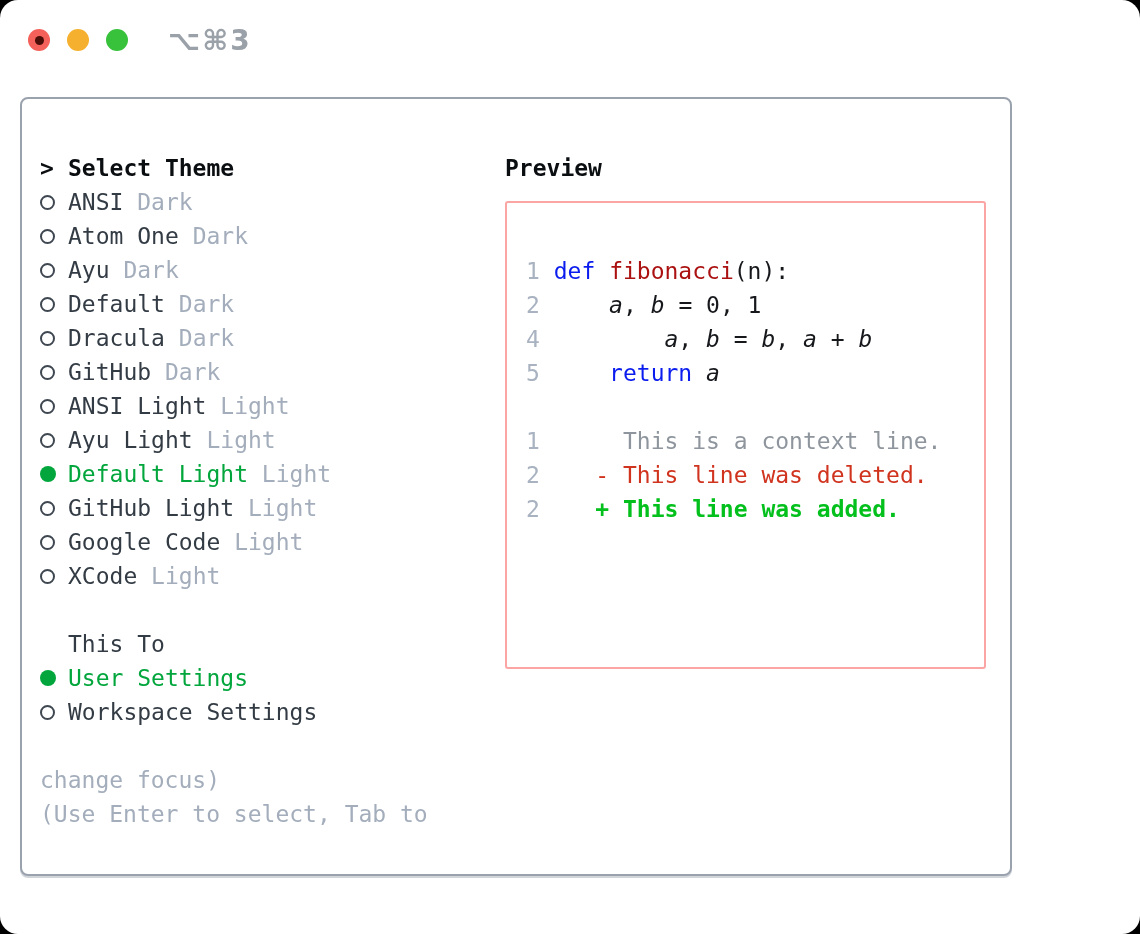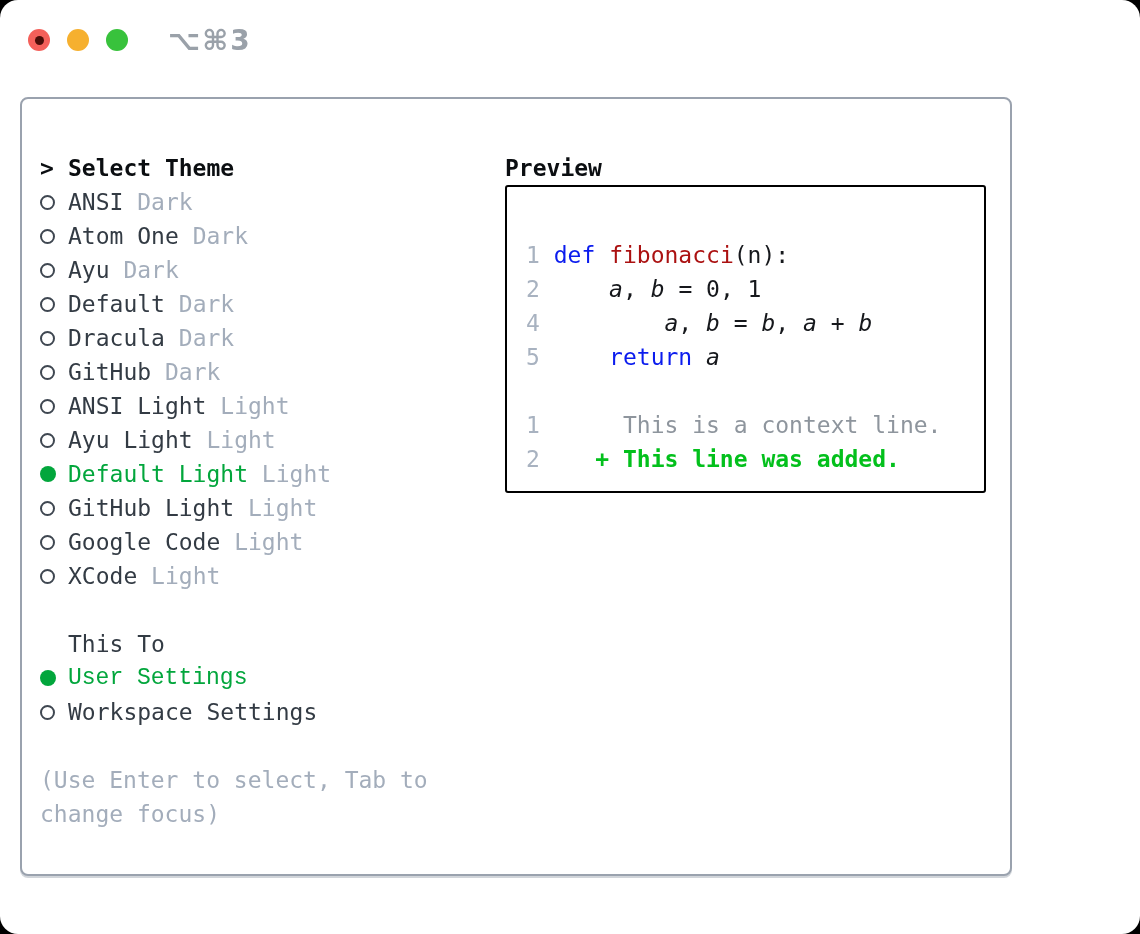--- a/index.html
+++ b/index.html
@@ -30,25 +30,25 @@
   .row{height:34px;display:flex;align-items:center;font-size:23px;color:var(--text);}
   .marker{width:28px;flex:none;display:flex;align-items:center;}
   .prompt{color:var(--heading);font-weight:bold;font-size:23px;}
   .hdr{font-weight:bold;color:var(--heading);text-align:center;}
   .circle{width:11px;height:11px;border:2.5px solid #3f4751;border-radius:50%;box-sizing:content-box;}
   .circle.filled{width:16px;height:16px;border:none;background:var(--accent-green);}
   .theme-row .name{color:var(--text);}
   .theme-row.selected .name{color:var(--accent-green);}
   .variant{color:var(--muted);white-space:pre;text-align:right;}
   .apply-row .name{color:var(--text);}
-  .apply-row.selected .name{color:var(--accent-green);font-family:Liberation Mono, monospace;}
+  .apply-row.selected .name{color:var(--accent-green);}
   .help-line{height:34px;line-height:34px;font-size:23px;color:var(--muted);white-space:pre;}
   
-  .preview-box{width:481px;height:308px;box-sizing:border-box;
-    border:2px solid #000000;border-radius:3px;padding:17px 0 0 19px;overflow:hidden;}
+  .preview-box{margin-top:16px;width:481px;height:468px;box-sizing:border-box;
+    border:2px solid #fca5a5;border-radius:3px;padding:17px 0 0 19px;overflow:hidden;}
   .code-line{height:34px;line-height:34px;font-size:23px;white-space:pre;color:#16181c;}
   .tok-num{color:var(--line-number);}
   .tok-kw{color:var(--code-keyword);}
   .tok-fn{color:var(--code-function);}
   .tok-plain{color:#16181c;}
   .tok-var{color:#16181c;font-style:italic;}
   .tok-ctx{color:var(--context-gray);}
   .tok-del{color:var(--diff-deleted);}
   .tok-add{color:var(--diff-added);font-weight:bold;}
 </style>
@@ -182,36 +182,37 @@
           <div class="row apply-row">
             <span class="marker">
               <span class="circle"></span>
             </span>
             <span class="name">Workspace Settings</span>
           </div>
         </div>
 
       <div class="row"></div>
 
+      <div class="help-line">change focus)</div>
       <div class="help-line">(Use Enter to select, Tab to</div>
-      <div class="help-line">change focus)</div>
     </div>
 
     <div class="right-col">
       <div class="row">
         <span class="hdr">Preview</span>
       </div>
       <div class="preview-box">
         <div class="code-line"></div>
         <div>
             <div class="code-line"><span class="tok-num">1</span><span class="tok-plain"> </span><span class="tok-kw">def</span><span class="tok-plain"> </span><span class="tok-fn">fibonacci</span><span class="tok-plain">(n):</span></div>
             <div class="code-line"><span class="tok-num">2</span><span class="tok-plain">     </span><span class="tok-var">a</span><span class="tok-plain">, </span><span class="tok-var">b</span><span class="tok-plain"> = 0, 1</span></div>
             <div class="code-line"><span class="tok-num">4</span><span class="tok-plain">         </span><span class="tok-var">a</span><span class="tok-plain">, </span><span class="tok-var">b</span><span class="tok-plain"> = </span><span class="tok-var">b</span><span class="tok-plain">, </span><span class="tok-var">a</span><span class="tok-plain"> + </span><span class="tok-var">b</span></div>
             <div class="code-line"><span class="tok-num">5</span><span class="tok-plain">     </span><span class="tok-kw">return</span><span class="tok-plain"> </span><span class="tok-var">a</span></div>
             <div class="code-line"></div>
             <div class="code-line"><span class="tok-num">1</span><span class="tok-plain">      </span><span class="tok-ctx">This is a context line.</span></div>
+            <div class="code-line"><span class="tok-num">2</span><span class="tok-plain">    </span><span class="tok-del">- This line was deleted.</span></div>
             <div class="code-line"><span class="tok-num">2</span><span class="tok-plain">    </span><span class="tok-add">+ This line was added.</span></div>
           </div>
       </div>
     </div>
 
   </div>
 </div>
 
 </body></html>

